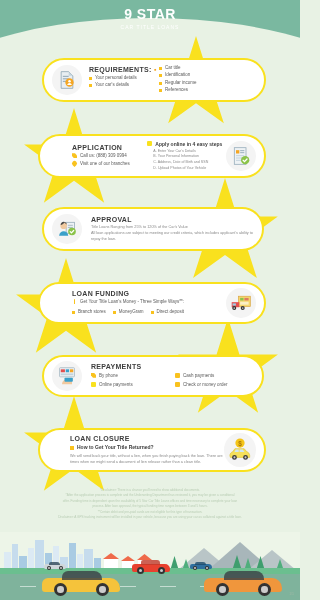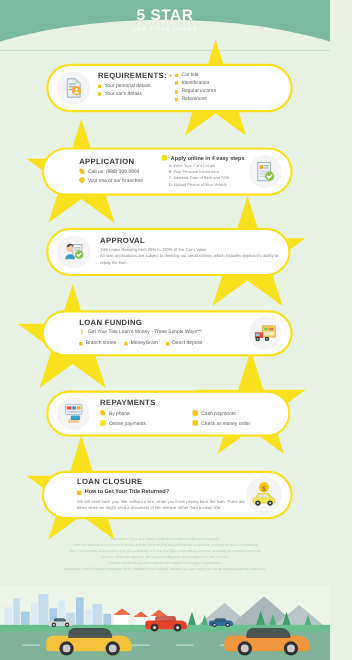--- a/index.html
+++ b/index.html
@@ -140,21 +140,21 @@
     color: #9fb8a6; z-index: 5;
   }
 </style>
 </head>
 <body>
 
 <div class="top-banner">
   <div class="banner-curve"></div>
 </div>
 <div class="logo">
-  <div class="logo-main">5 STAR</div>
+  <div class="logo-main">9 STAR</div>
   <span class="logo-star">★</span>
   <div class="logo-sub">CAR TITLE LOANS</div>
 </div>
 
 <div class="star" style="left:148px; top:36px; width:96px; height:96px;"></div>
 <div class="star" style="left:22px; top:108px; width:104px; height:104px;"></div>
 <div class="star" style="left:170px; top:178px; width:110px; height:110px;"></div>
 <div class="star" style="left:14px; top:258px; width:104px; height:104px;"></div>
 <div class="star" style="left:176px; top:318px; width:104px; height:104px;"></div>
 <div class="star" style="left:22px; top:396px; width:104px; height:104px;"></div>

